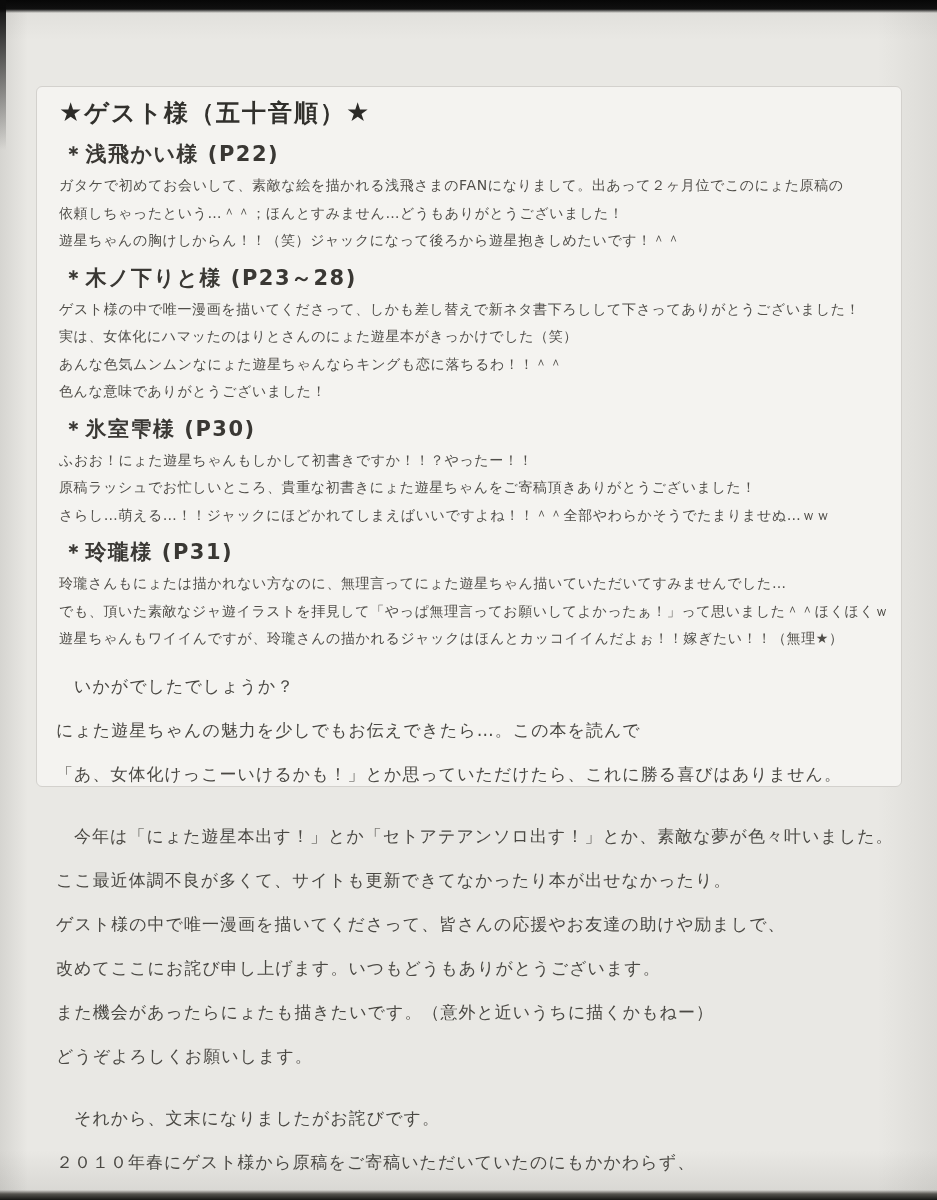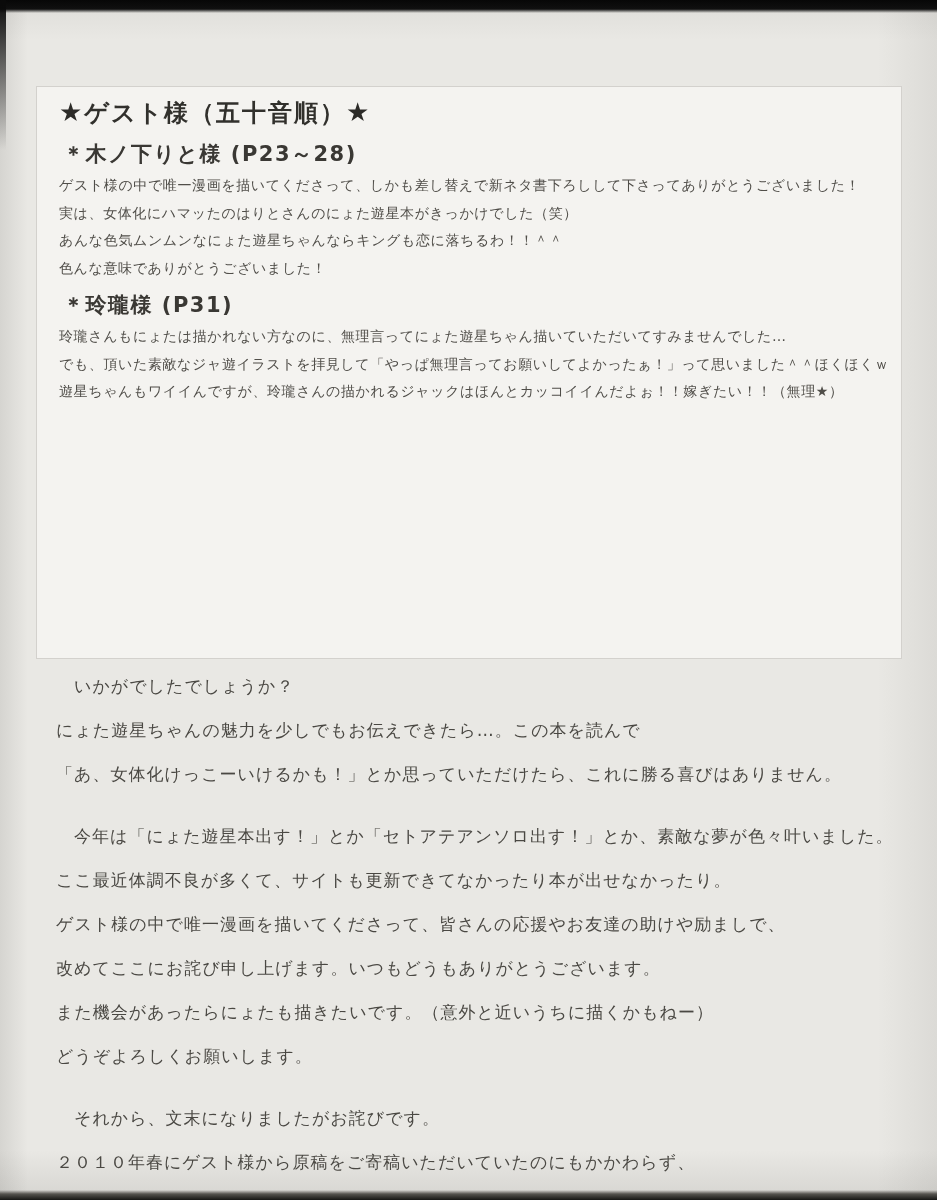--- a/index.html
+++ b/index.html
@@ -24,24 +24,24 @@
   }
   .edge-left{
     position:absolute;left:0;top:0;width:6px;height:150px;
     background:linear-gradient(180deg,#0a0a0a 0,rgba(10,10,10,0) 100%);
   }
   .edge-bottom{
     position:absolute;left:0;bottom:0;width:100%;height:10px;
     background:linear-gradient(0deg,#161614 0,#55534e 60%,rgba(85,83,78,0) 100%);
   }
   .guest-box{
-    position:absolute;left:36px;top:86px;width:866px;height:573px;
+    position:absolute;left:36px;top:86px;width:866px;height:701px;
     background:#f4f3f0;
     border:1px solid #d3d1cd;
-    border-radius:0;
+    border-radius:6px;
     box-sizing:border-box;
     padding:8px 8px 0 22px;
   }
   .guest-title{
     font-size:24px;font-weight:bold;color:#31302c;
     letter-spacing:2px;height:36px;line-height:34px;
   }
   .guest-title .star{font-size:26px;color:#2c2b28;}
   .entry{margin-top:2px;}
   .entry-name{
@@ -66,25 +66,37 @@
 
 <div class="page">
 
   <div class="edge-top"></div>
   <div class="edge-left"></div>
 
   <div class="guest-box">
     <div class="guest-title"><span class="star">★</span><span>ゲスト様（五十音順）</span><span class="star">★</span></div>
     <div id="guest-entries">
         <div class="entry">
+          <div class="entry-name">＊浅飛かい様 (P22)</div>
+          <div class="entry-line">ガタケで初めてお会いして、素敵な絵を描かれる浅飛さまのFANになりまして。出あって２ヶ月位でこのにょた原稿の</div>
+          <div class="entry-line">依頼しちゃったという…＾＾；ほんとすみません…どうもありがとうございました！</div>
+          <div class="entry-line">遊星ちゃんの胸けしからん！！（笑）ジャックになって後ろから遊星抱きしめたいです！＾＾</div>
+        </div>
+        <div class="entry">
           <div class="entry-name">＊木ノ下りと様 (P23～28)</div>
           <div class="entry-line">ゲスト様の中で唯一漫画を描いてくださって、しかも差し替えで新ネタ書下ろしして下さってありがとうございました！</div>
           <div class="entry-line">実は、女体化にハマッたのはりとさんのにょた遊星本がきっかけでした（笑）</div>
           <div class="entry-line">あんな色気ムンムンなにょた遊星ちゃんならキングも恋に落ちるわ！！＾＾</div>
           <div class="entry-line">色んな意味でありがとうございました！</div>
+        </div>
+        <div class="entry">
+          <div class="entry-name">＊氷室雫様 (P30)</div>
+          <div class="entry-line">ふおお！にょた遊星ちゃんもしかして初書きですか！！？やったー！！</div>
+          <div class="entry-line">原稿ラッシュでお忙しいところ、貴重な初書きにょた遊星ちゃんをご寄稿頂きありがとうございました！</div>
+          <div class="entry-line">さらし…萌える…！！ジャックにほどかれてしまえばいいですよね！！＾＾全部やわらかそうでたまりませぬ…ｗｗ</div>
         </div>
         <div class="entry">
           <div class="entry-name">＊玲瓏様 (P31)</div>
           <div class="entry-line">玲瓏さんもにょたは描かれない方なのに、無理言ってにょた遊星ちゃん描いていただいてすみませんでした…</div>
           <div class="entry-line">でも、頂いた素敵なジャ遊イラストを拝見して「やっぱ無理言ってお願いしてよかったぁ！」って思いました＾＾ほくほくｗ</div>
           <div class="entry-line">遊星ちゃんもワイイんですが、玲瓏さんの描かれるジャックはほんとカッコイイんだよぉ！！嫁ぎたい！！（無理★）</div>
         </div>
       </div>
   </div>
 

